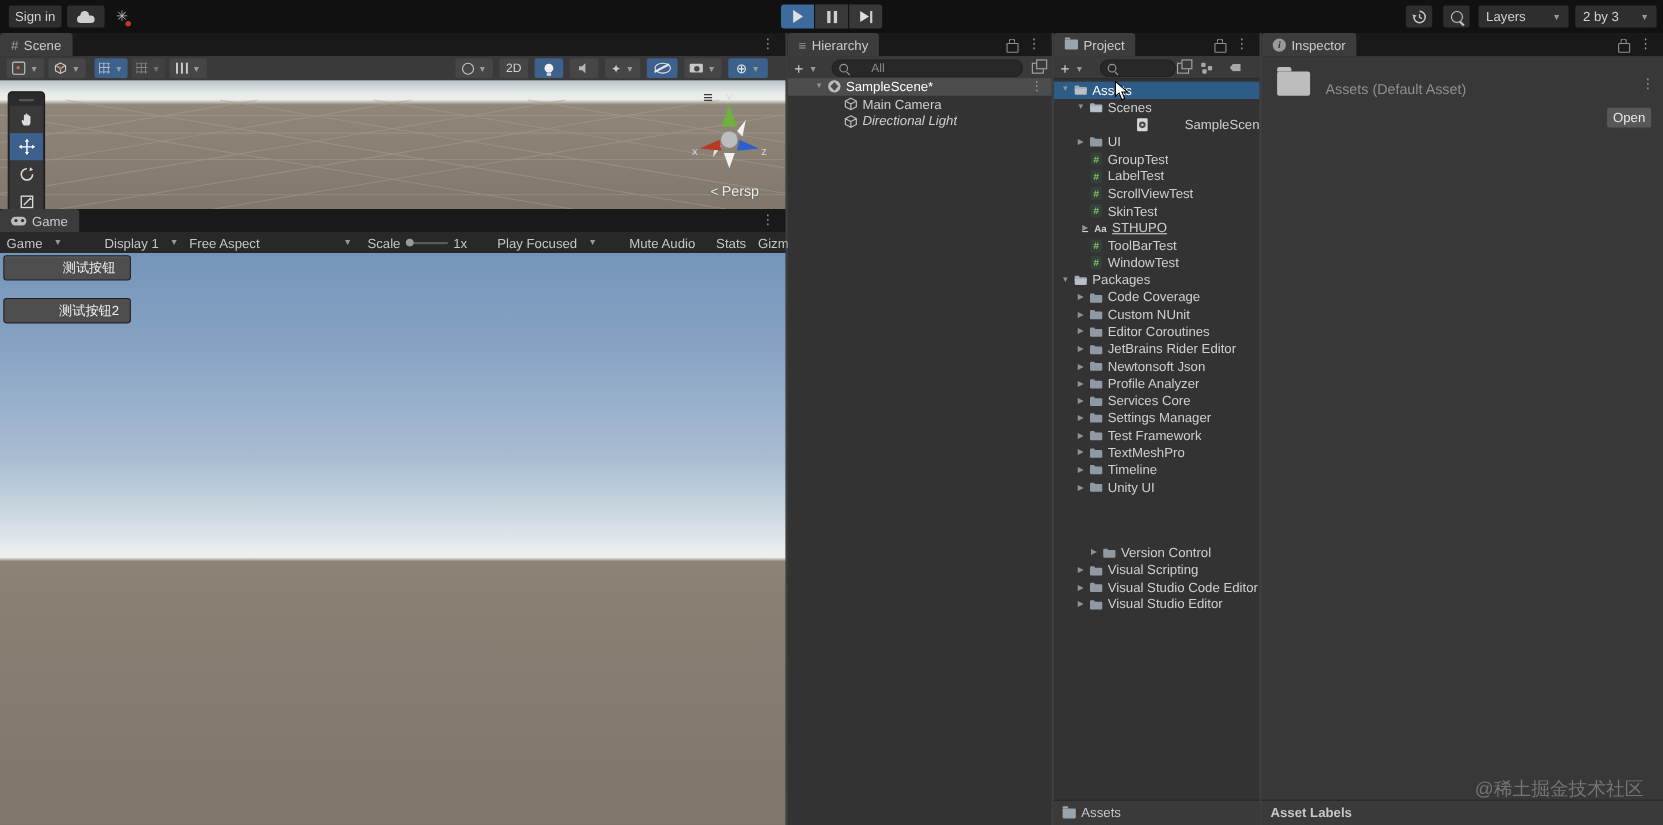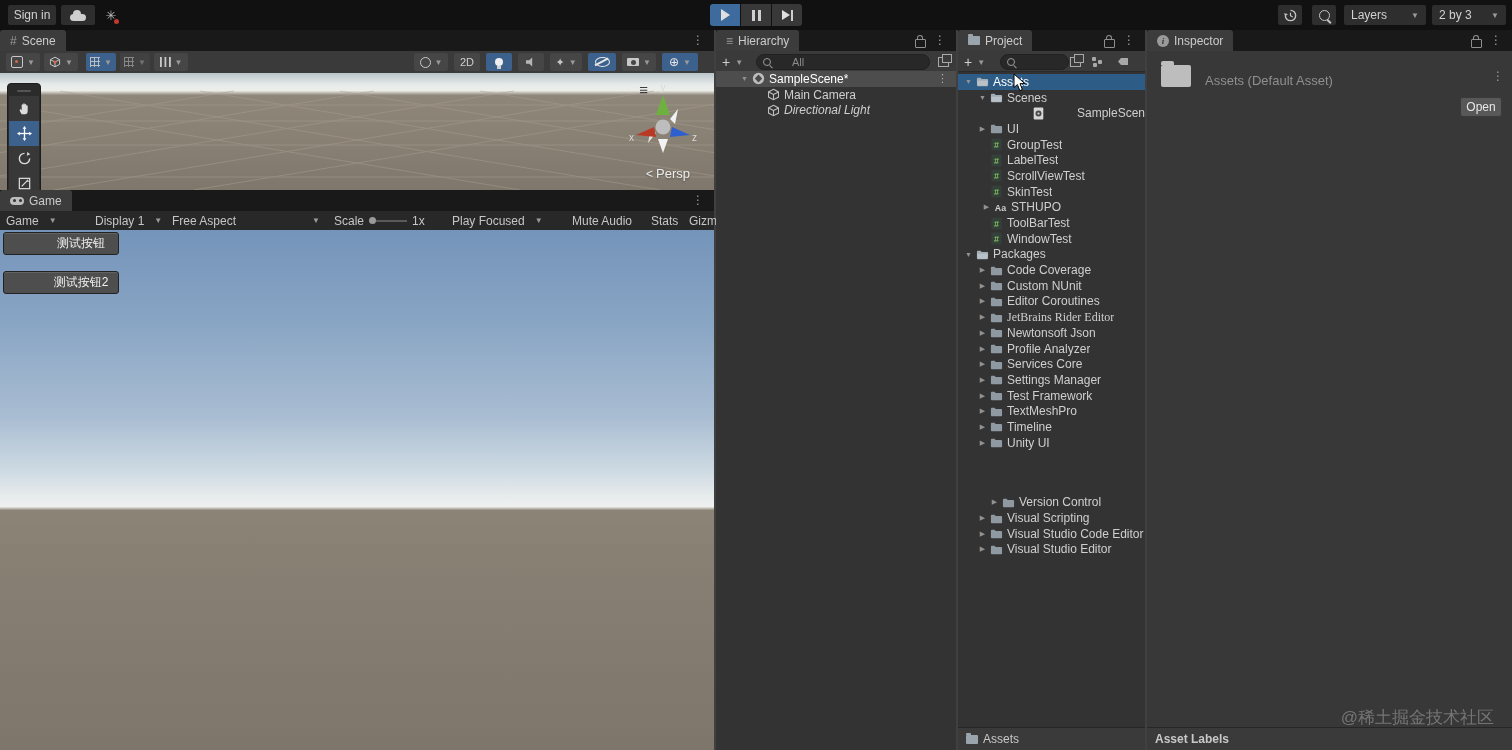--- a/index.html
+++ b/index.html
@@ -528,21 +528,21 @@
         <div class="trow" style="padding-left: 18px;">
           <span class="arrow"></span>
           <span class="ticon">
             <svg viewBox="0 0 12 13">
               <rect x="0.8" y="0.5" width="10.4" height="12" rx="1.5" fill="#33413a"></rect>
               <text x="6" y="9.8" font-size="9" fill="#86c261" text-anchor="middle" font-family="Liberation Mono,monospace" font-weight="bold">#</text>
             </svg>
           </span>
           <span class="tlabel">SkinTest</span>
         </div>
-        <div class="trow" style="padding-left: 22px;">
+        <div class="trow" style="padding-left: 22px; text-decoration: underline;">
           <span class="arrow">▶</span>
           <span class="ticon">
             <svg viewBox="0 0 14 12">
               <text x="7" y="9.5" font-size="9.5" fill="#cfcfcf" text-anchor="middle" font-weight="bold" font-family="Liberation Sans,sans-serif">Aa</text>
             </svg>
           </span>
           <span class="tlabel">STHUPO</span>
         </div>
         <div class="trow" style="padding-left: 18px;">
           <span class="arrow"></span>
@@ -594,21 +594,21 @@
         </div>
         <div class="trow" style="padding-left: 18px;">
           <span class="arrow">▶</span>
           <span class="ticon">
             <svg viewBox="0 0 14 11">
               <path d="M1 2.5q0-1 1-1h3l1 1.4h6q1 0 1 1v5.6q0 1-1 1H2q-1 0-1-1z" fill="#8f99a2"></path>
             </svg>
           </span>
           <span class="tlabel">Editor Coroutines</span>
         </div>
-        <div class="trow" style="padding-left: 18px; font-family: Liberation Serif, serif;">
+        <div class="trow" style="padding-left: 18px;">
           <span class="arrow">▶</span>
           <span class="ticon">
             <svg viewBox="0 0 14 11">
               <path d="M1 2.5q0-1 1-1h3l1 1.4h6q1 0 1 1v5.6q0 1-1 1H2q-1 0-1-1z" fill="#8f99a2"></path>
             </svg>
           </span>
           <span class="tlabel">JetBrains Rider Editor</span>
         </div>
         <div class="trow" style="padding-left: 18px;">
           <span class="arrow">▶</span>

